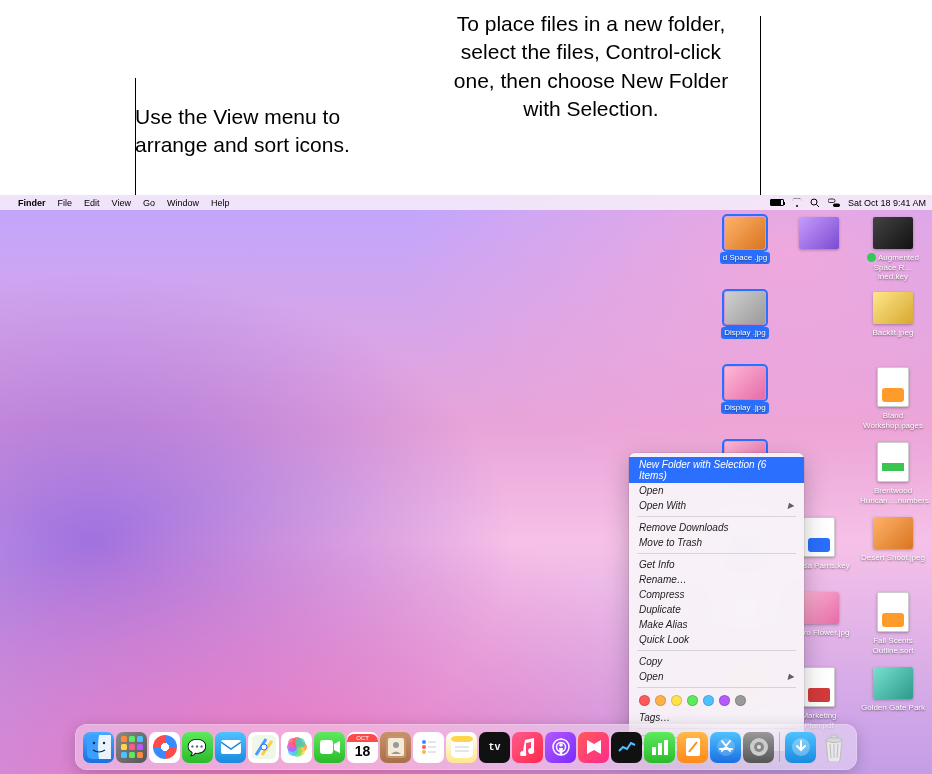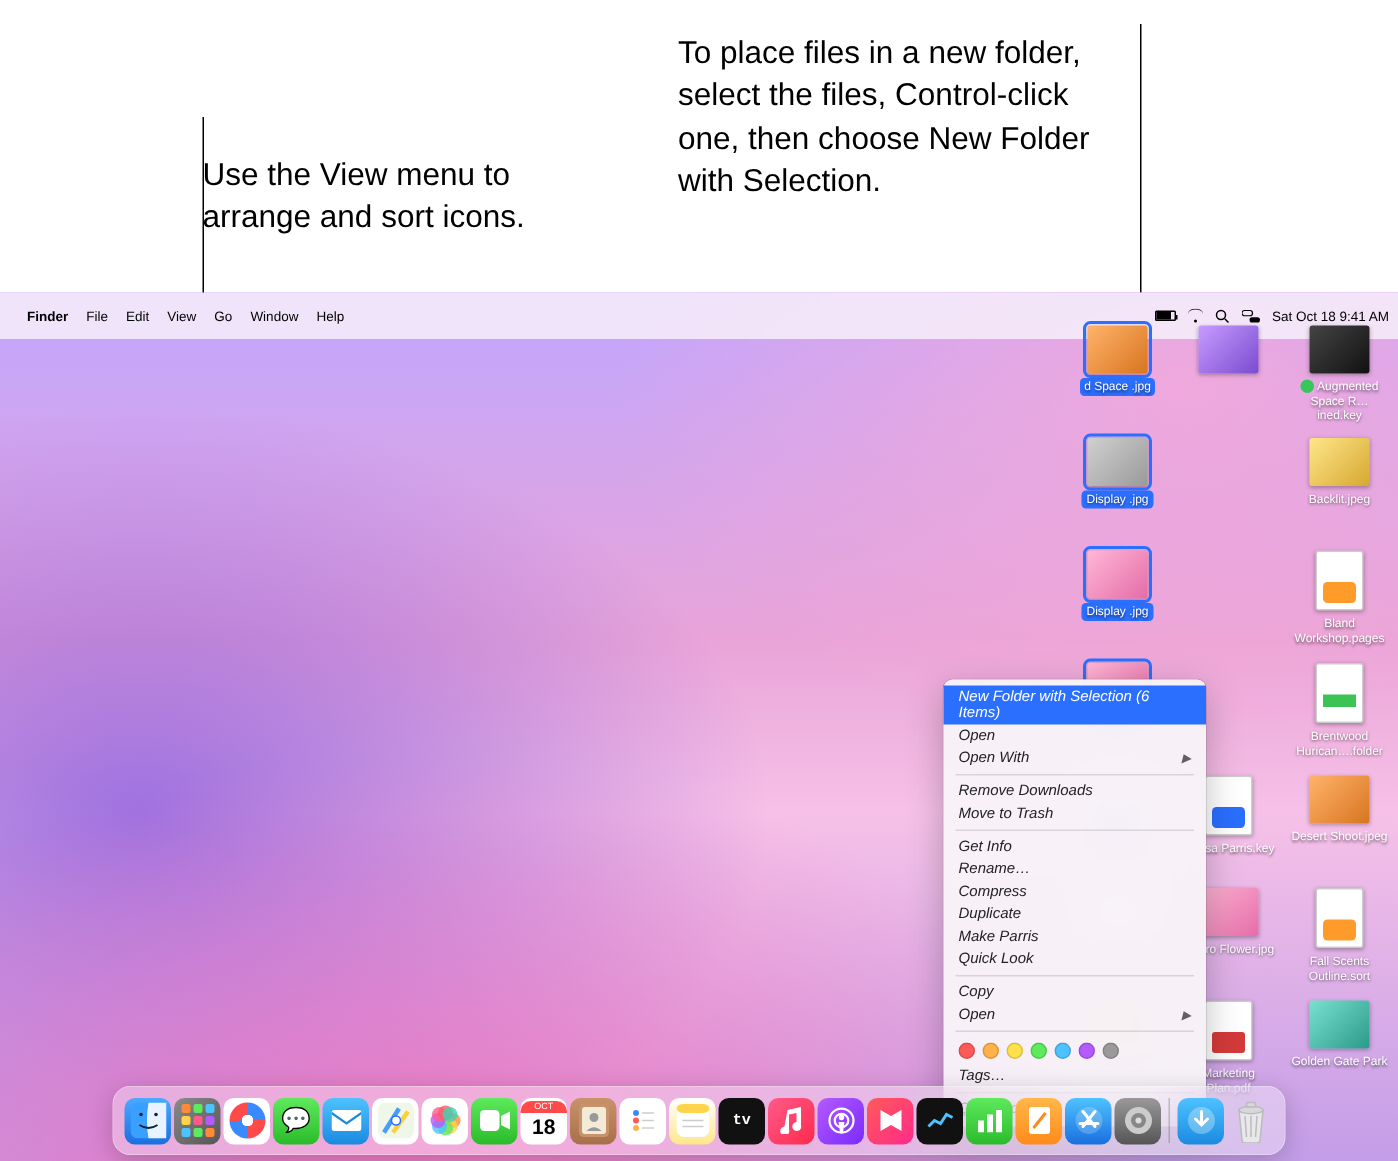--- a/index.html
+++ b/index.html
@@ -12,21 +12,21 @@
     overflow: hidden;
   }
   
   .callout {
     position: absolute;
     font-size: 21px;
     line-height: 1.35;
     color: #000;
   }
   .callout-left { top: 72px; left: 135px; width: 240px; margin-top: 31px; }
-  .callout-right { top: 10px; left: 452px; width: 300px; text-align: left; margin-top: 12px; }
+  .callout-right { top: 10px; left: 441px; width: 300px; text-align: center; }
   .leader {
     position: absolute;
     background: #000;
   }
   .leader-v-left { left: 135px; top: 78px; width: 1px; height: 120px; }
   .leader-v-right { left: 760px; top: 16px; width: 1px; height: 244px; }
 
   
   .desktop {
     position: absolute;
@@ -35,21 +35,21 @@
       radial-gradient(ellipse 900px 600px at 30% 110%, rgba(255,110,180,.85), transparent 55%),
       radial-gradient(ellipse 700px 450px at 10% 60%, rgba(120,80,220,.7), transparent 60%),
       radial-gradient(ellipse 700px 450px at 85% 10%, rgba(255,170,210,.7), transparent 55%),
       linear-gradient(180deg,#bfa6ff 0%, #e9a4d8 40%, #f6c1e8 60%, #c39de7 100%);
     overflow: hidden;
   }
 
   
   .menubar {
     position: absolute;
-    top: 0; left: 0; right: 0; height: 31px;
+    top: 0; left: 0; right: 0; height: 15px;
     background: rgba(245,235,250,.9);
     display: flex;
     align-items: center;
     font-size: 9px;
     color: #000;
     padding: 0 6px;
   }
   .menubar .apple { font-size: 10px; padding-right: 6px; }
   .menubar .m { padding: 0 6px; }
   .menubar .m.bold { font-weight: 600; }
@@ -257,21 +257,21 @@
         <div class="thumb doc pages"></div>
         <div class="lbl">Bland Workshop.pages</div>
       </div>
       <div class="dicon sel">
         <div class="thumb pink"></div>
         <div class="lbl">me.jpeg</div>
       </div>
       <div></div>
       <div class="dicon">
         <div class="thumb doc numbers"></div>
-        <div class="lbl">Brentwood Hurican….folder</div>
+        <div class="lbl">Brentwood Hurican….numbers</div>
       </div>
       <div class="dicon">
         <div class="thumb doc key"></div>
         <div class="lbl">Rail Chasers.key</div>
       </div>
       <div class="dicon">
         <div class="thumb doc key"></div>
         <div class="lbl">Louisa Parris.key</div>
       </div>
       <div class="dicon">
@@ -329,21 +329,21 @@
     <div class="ci">
         <span>Rename…</span>
       </div>
     <div class="ci">
         <span>Compress</span>
       </div>
     <div class="ci">
         <span>Duplicate</span>
       </div>
     <div class="ci">
-        <span>Make Parris</span>
+        <span>Make Alias</span>
       </div>
     <div class="ci">
         <span>Quick Look</span>
       </div>
     <div class="sep"></div>
     <div class="ci">
         <span>Copy</span>
       </div>
     <div class="ci">
         <span>Open</span>

